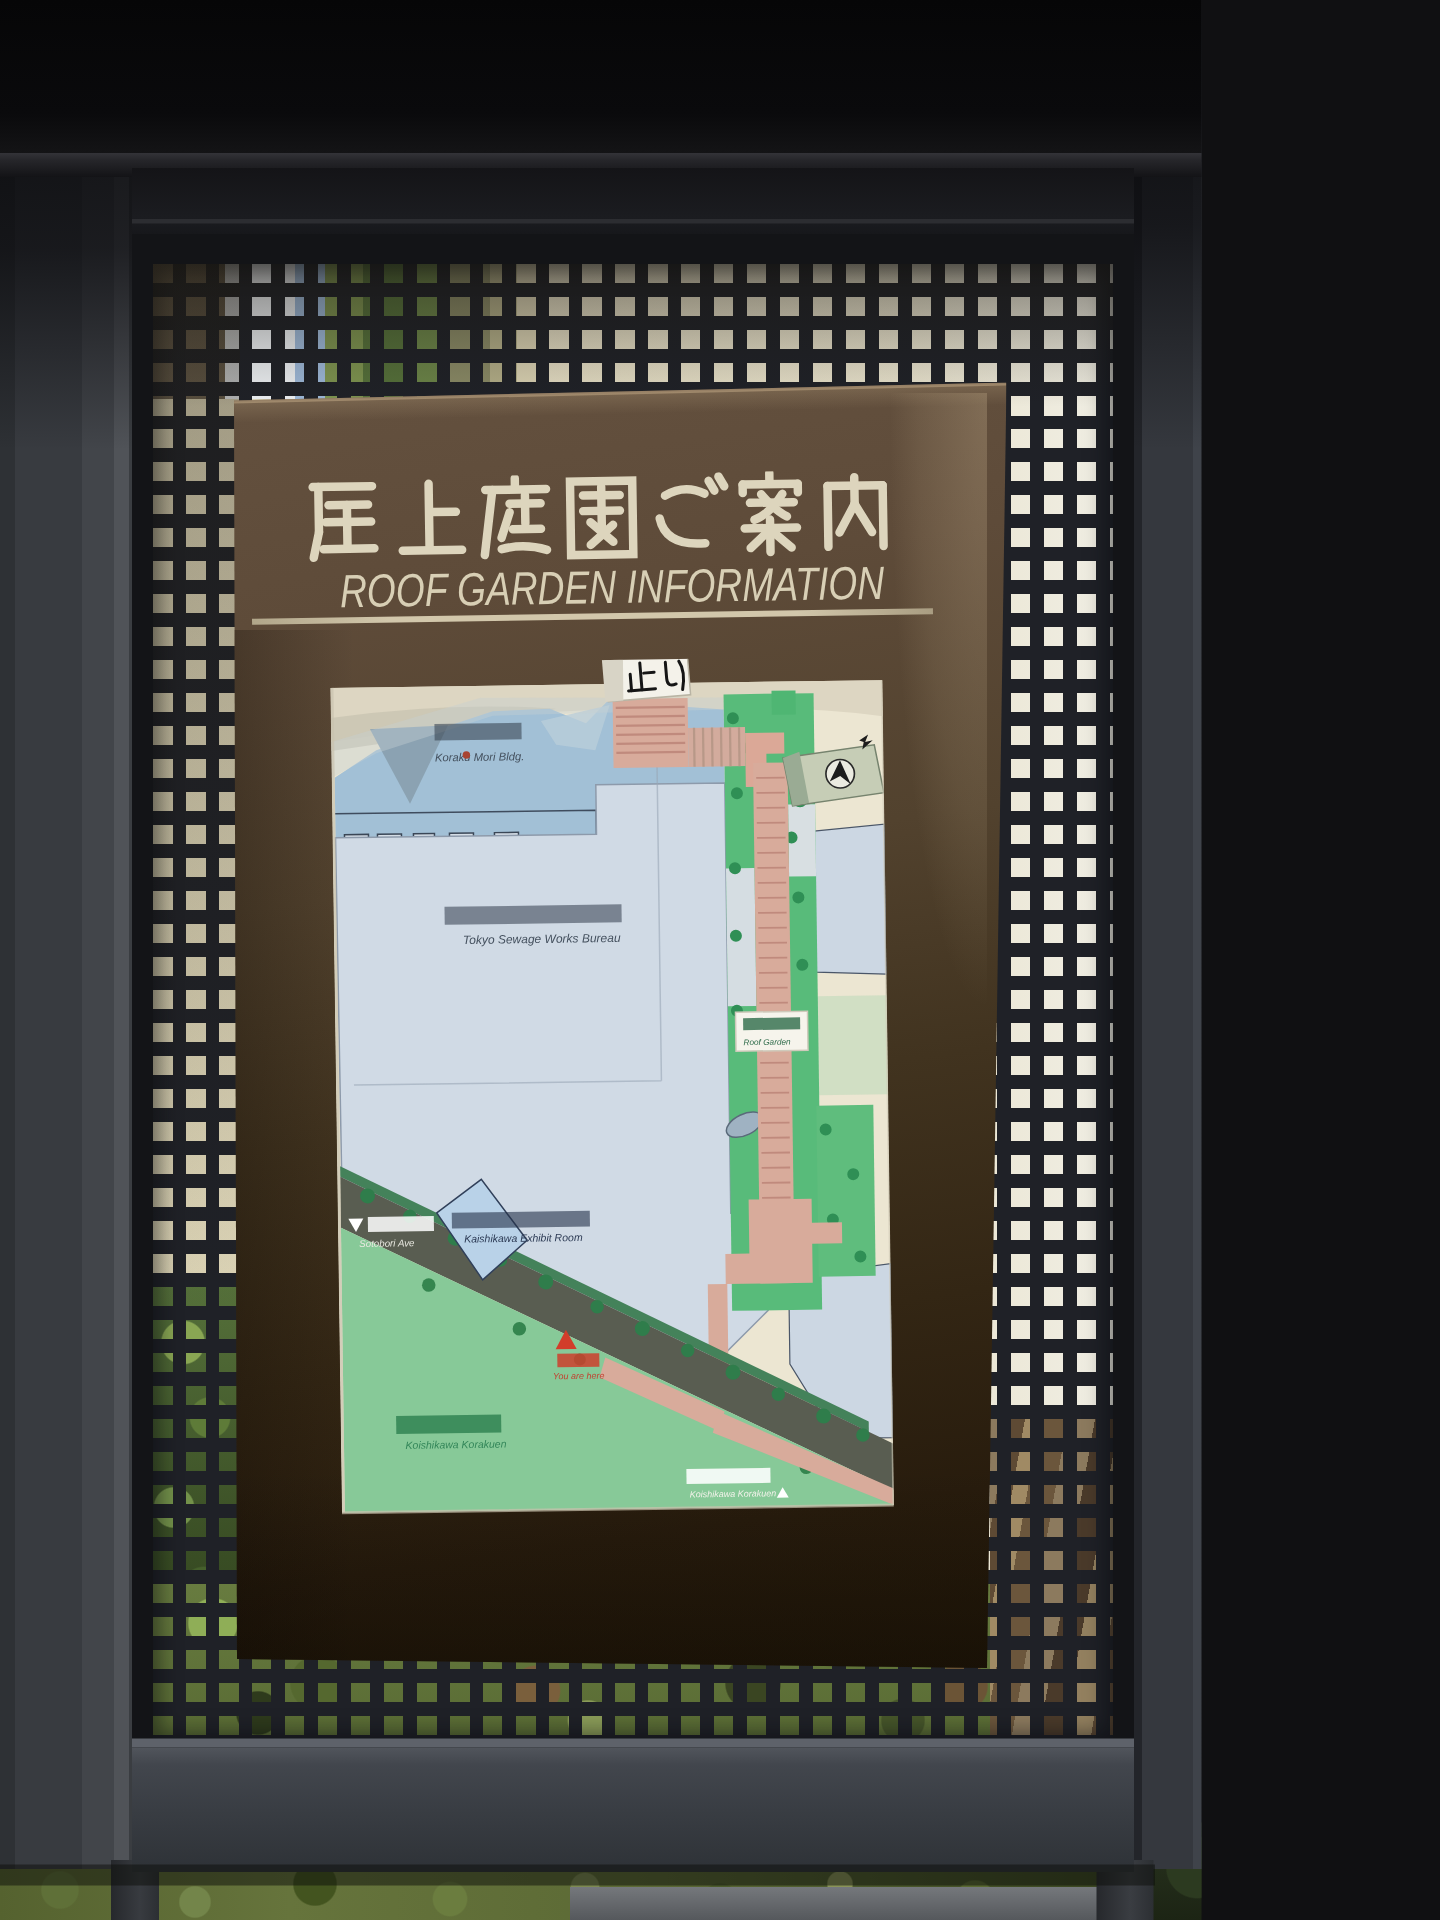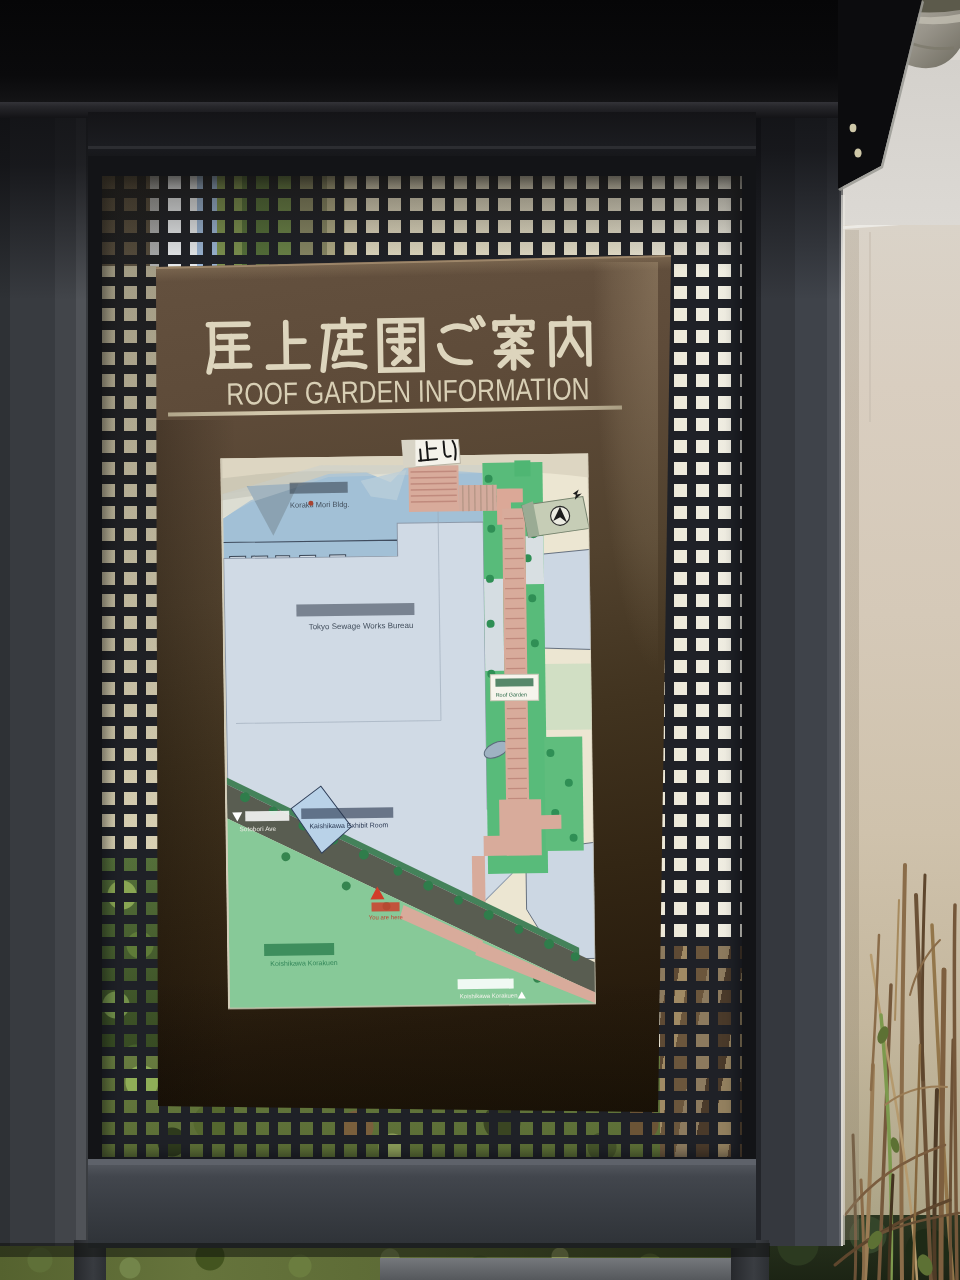--- a/index.html
+++ b/index.html
@@ -1,18 +1,18 @@
 <!DOCTYPE html>
 <html><head>
 <meta charset="utf-8">
 <style>
   html,body{margin:0;padding:0;}
   body{width:960px;height:1280px;overflow:hidden;background:#101012;font-family:"Liberation Sans",sans-serif;}
   .abs{position:absolute;}
-  #scene{position:relative;width:960px;height:1280px;overflow:hidden;}
+  #scene{position:relative;width:801px;height:1280px;overflow:hidden;font-style:italic;}
 </style>
 </head>
 <body>
 <div id="scene">
 
   <div class="abs" style="left:820px;top:0;width:140px;height:1280px;background:linear-gradient(180deg,#dcd9d4 0%,#dad4ca 15%,#d9cec0 30%,#d5c9b8 48%,#cfc2ac 65%,#c4b79d 80%,#b2a98c 92%,#a29c7f 100%);"></div>
 
   <div class="abs" style="left:840px;top:222px;width:120px;height:3px;background:#eceae5;transform:rotate(-4deg);"></div>
 
   <div class="abs" style="left:842px;top:60px;width:118px;height:165px;background:linear-gradient(180deg,#d4d1cc,#dcd9d4);"></div>

